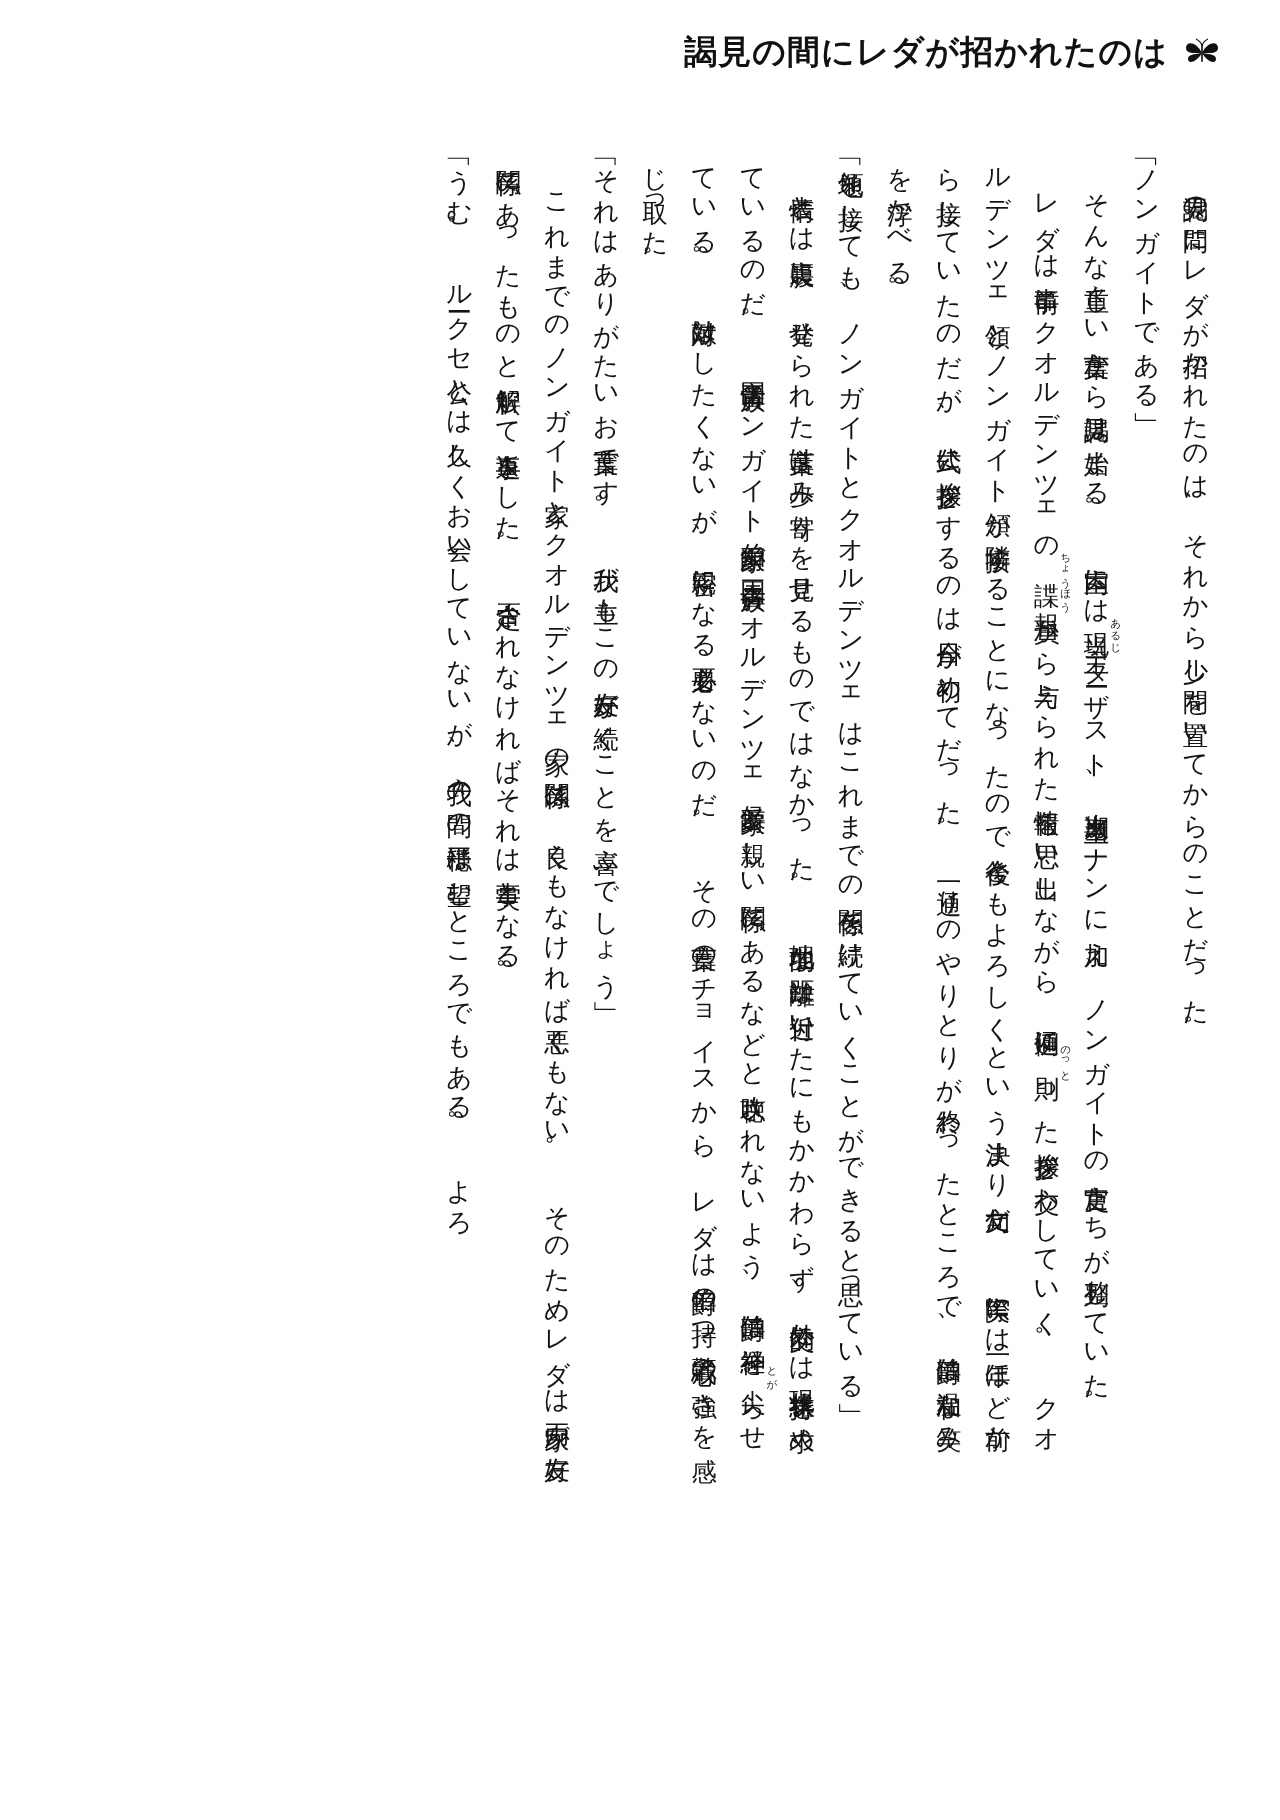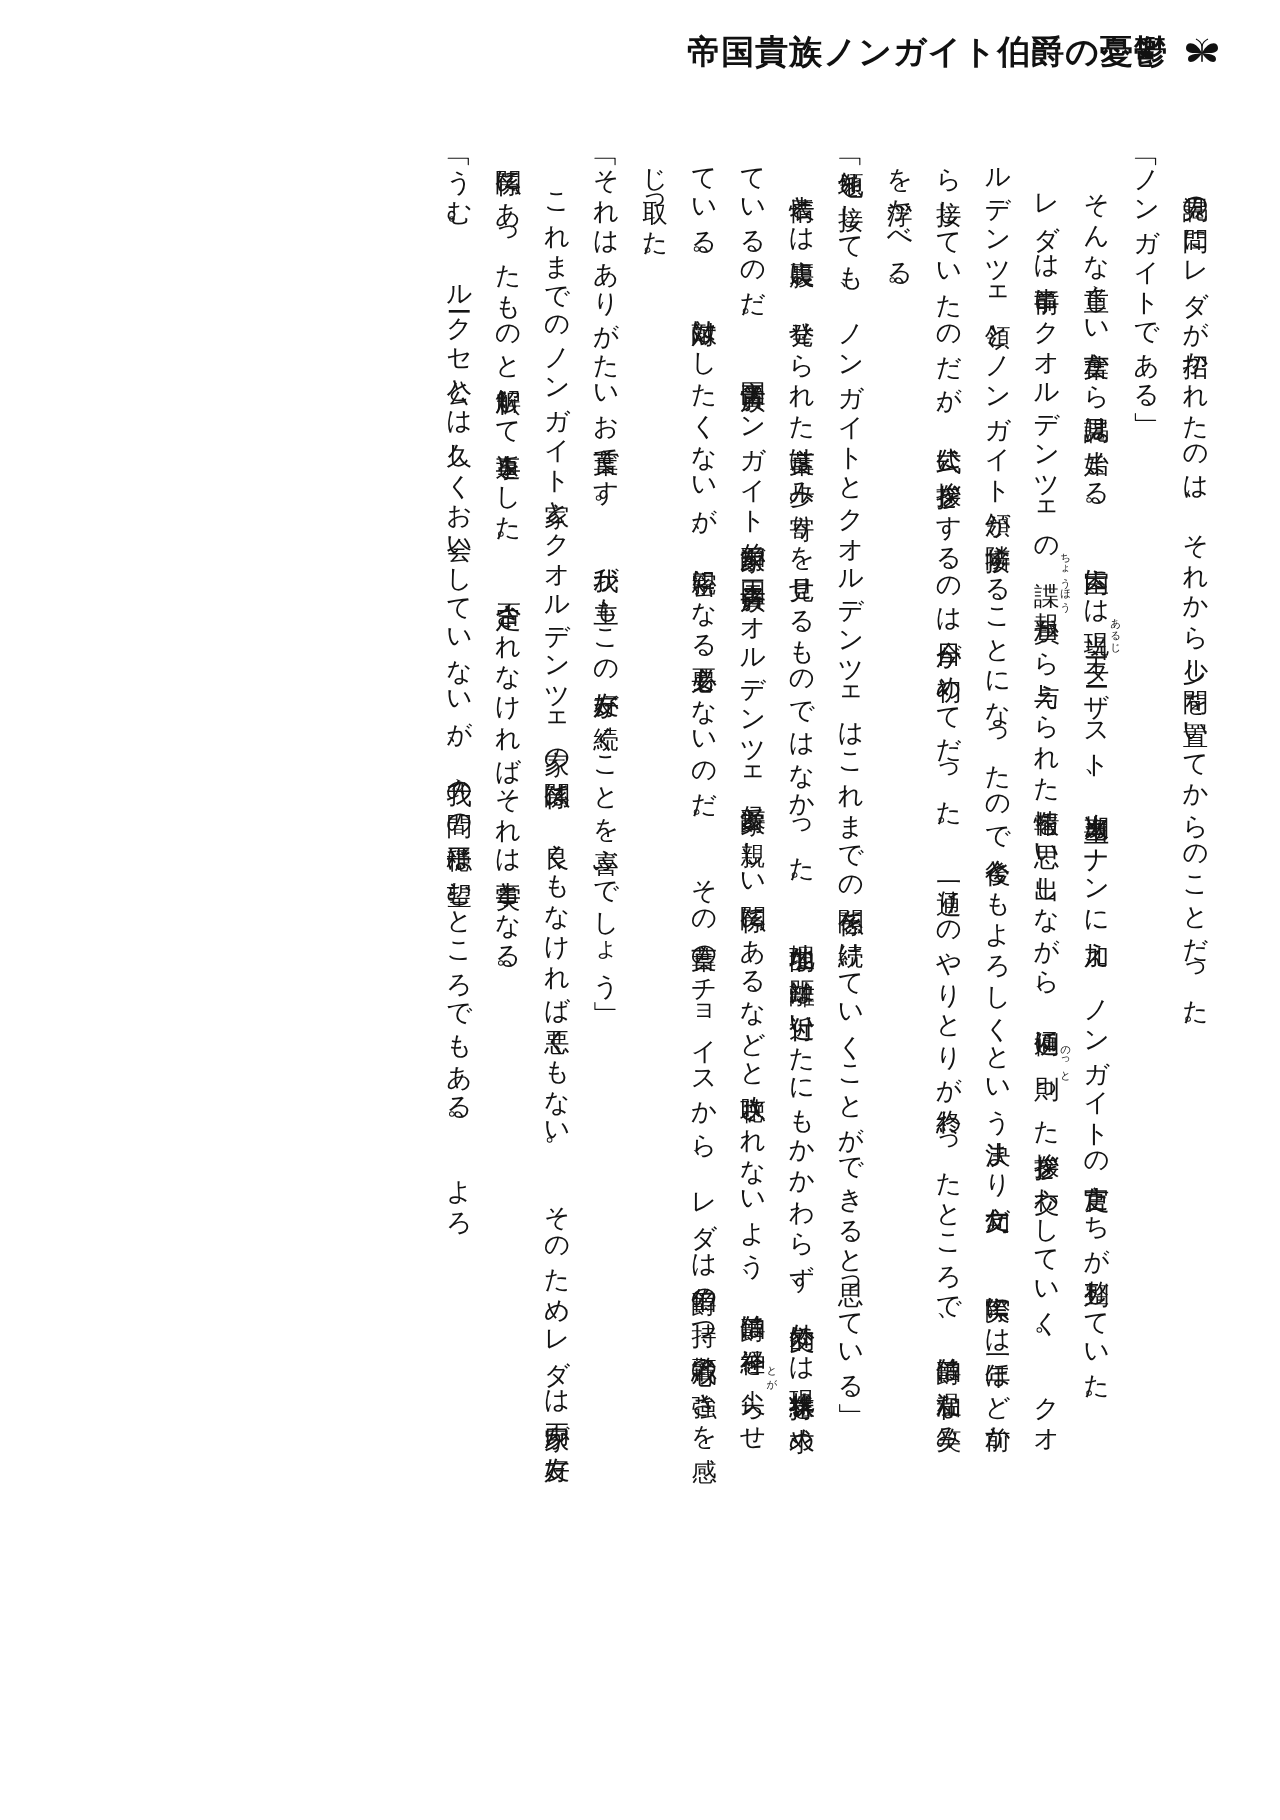--- a/index.html
+++ b/index.html
@@ -85,21 +85,21 @@
     letter-spacing: 0;
     font-family: "DejaVu Serif", "Liberation Serif", serif;
   }
 </style>
 </head>
 <body>
 
 <div class="page">
 
   <div class="header">
-    <div class="header-title">帝国貴族ノンガイト伯爵の憂鬱</div>
+    <div class="header-title">謁見の間にレダが招かれたのは</div>
     <div class="header-mark">
       <svg width="40" height="40" viewBox="0 0 40 40" aria-hidden="true">
         <g fill="#111">
           <path d="M20 20 C14 8, 4 8, 4 15 C4 21, 13 20, 20 20 Z"></path>
           <path d="M20 20 C26 8, 36 8, 36 15 C36 21, 27 20, 20 20 Z"></path>
           <path d="M20 20 C14 30, 6 31, 6 26 C6 21, 14 21, 20 20 Z"></path>
           <path d="M20 20 C26 30, 34 31, 34 26 C34 21, 26 21, 20 20 Z"></path>
           <rect x="19.2" y="12" width="1.6" height="17" rx="0.8"></rect>
           <path d="M20 13 C19 9, 16 7, 14 6" stroke="#111" stroke-width="1.1" fill="none"></path>
           <path d="M20 13 C21 9, 24 7, 26 6" stroke="#111" stroke-width="1.1" fill="none"></path>

